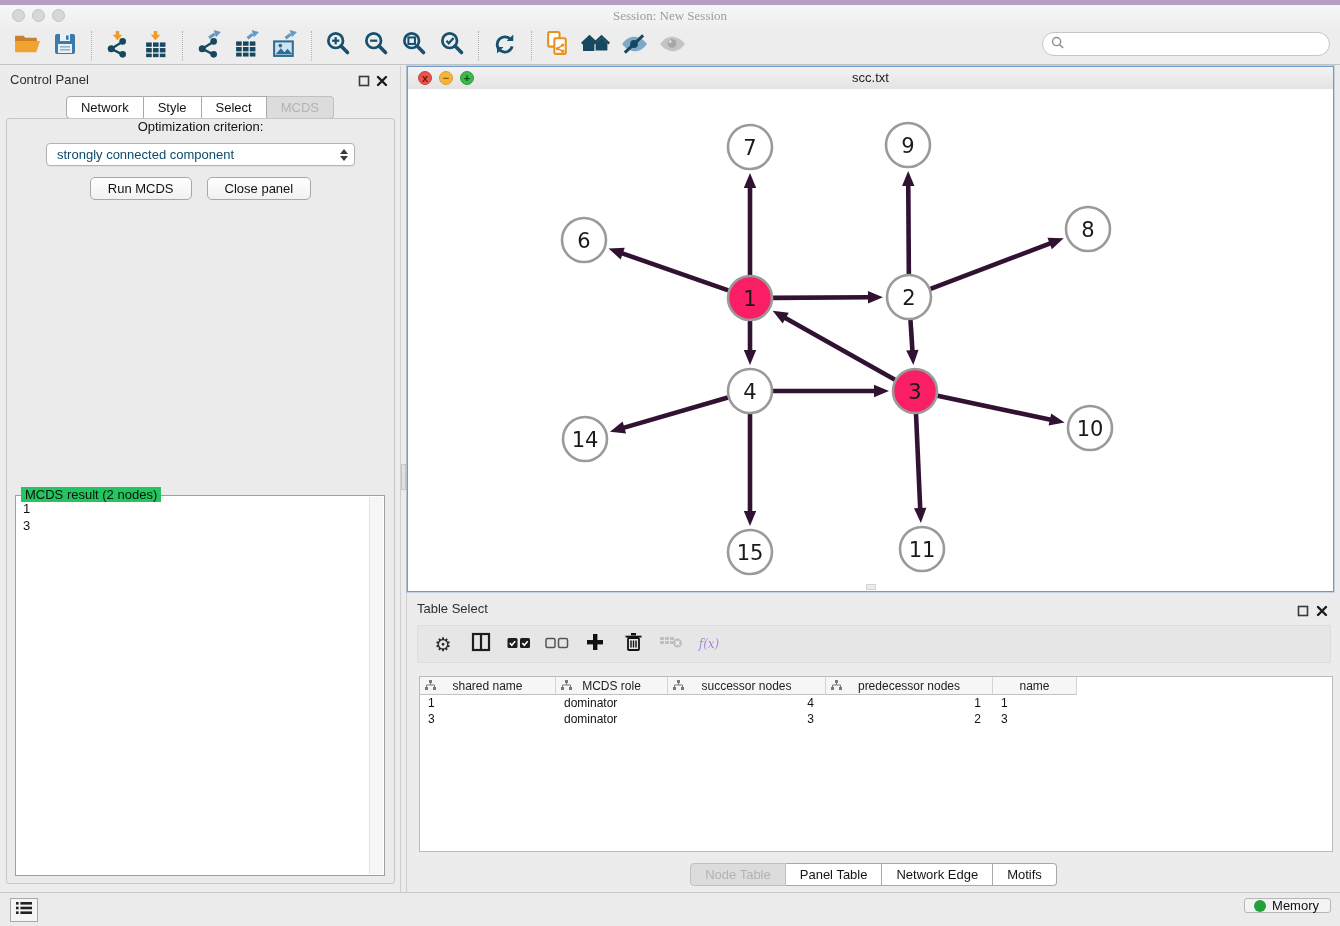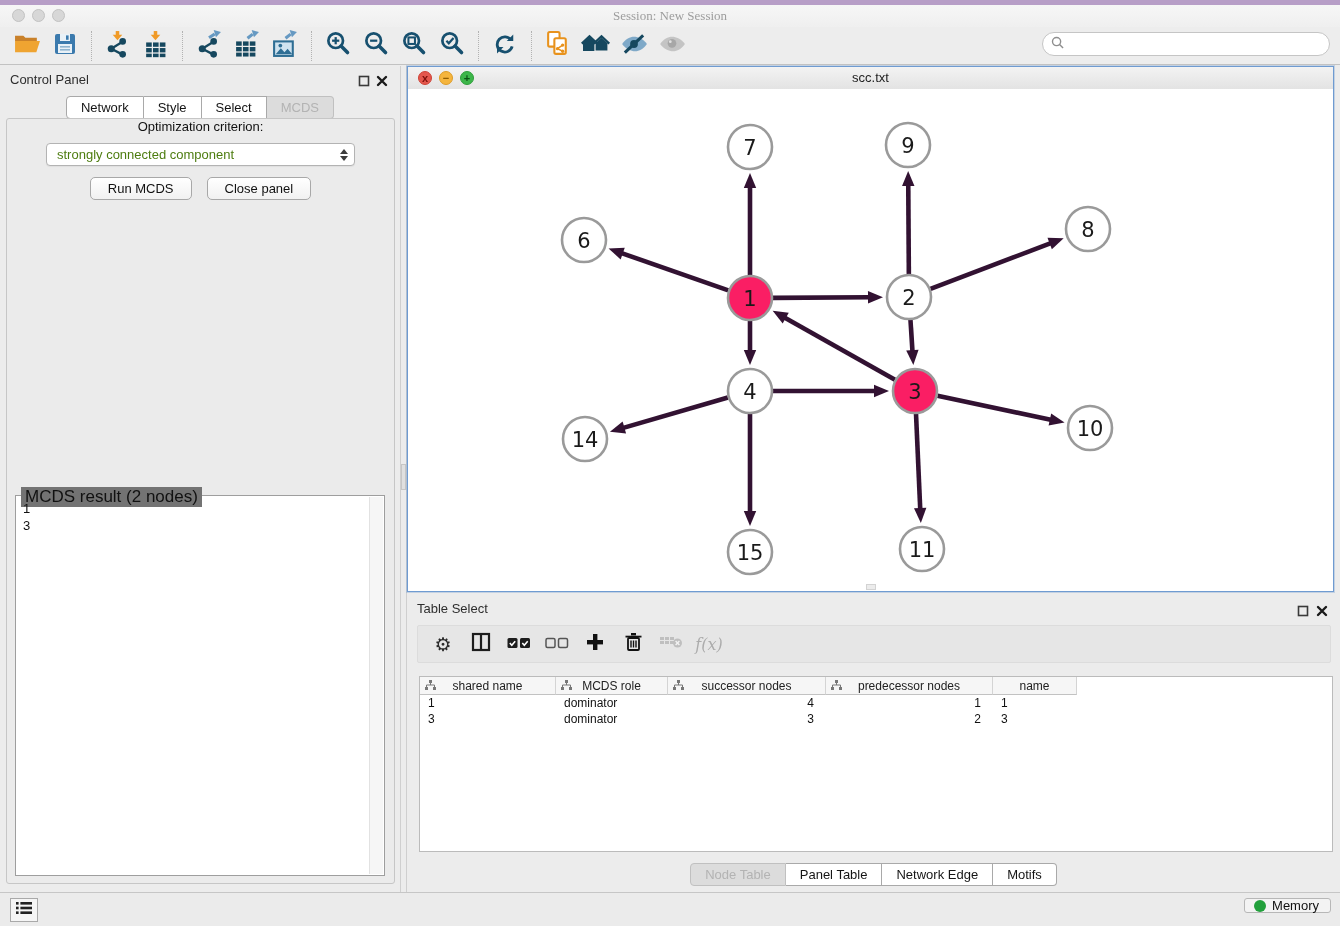--- a/index.html
+++ b/index.html
@@ -26,28 +26,28 @@
   .panel-float{position:absolute;top:7px;width:12px;height:12px;}
   .panel-close{position:absolute;top:7px;width:12px;height:12px;}
   .cp-tabs{position:absolute;left:0;top:30px;width:100%;display:flex;justify-content:center;}
   .tabset{display:flex;}
   .tab{height:21px;line-height:21px;padding:0 14px;font-size:13px;background:#fff;color:#151515;border:1px solid #a9a9a9;border-left:none;cursor:default;}
   .tab:first-child{border-left:1px solid #a9a9a9;border-radius:4px 0 0 4px;}
   .tab:last-child{border-radius:0 4px 4px 0;}
   .tab.selected{background:#dcdcdc;color:#b3b3b3;border-color:#c0c0c0;}
   .cp-body{position:absolute;left:6px;right:5px;top:52px;bottom:8px;background:#ebebeb;border:1px solid #c6c6c6;border-radius:3px;}
   .opt-label{text-align:center;font-size:13px;color:#111;}
-  .dropdown{margin:9px auto 0 auto;width:309px;height:23px;background:#fff;border:1px solid #b3b3b3;border-radius:4px;display:flex;align-items:center;padding:0 6px 0 10px;box-sizing:border-box;font-size:13px;color:#4d7c0f;box-shadow:0 1px 1px rgba(0,0,0,.05);}
+  .dropdown{margin:9px auto 0 auto;width:309px;height:23px;background:#fff;border:1px solid #b3b3b3;border-radius:4px;display:flex;align-items:center;padding:0 6px 0 10px;box-sizing:border-box;font-size:13px;color:#0c4a6e;box-shadow:0 1px 1px rgba(0,0,0,.05);}
   .dd-stepper{margin-left:auto;display:flex;flex-direction:column;align-items:center;gap:2px;}
   .dd-stepper .up{width:0;height:0;border-left:4px solid transparent;border-right:4px solid transparent;border-bottom:5px solid #3c3c3c;}
   .dd-stepper .down{width:0;height:0;border-left:4px solid transparent;border-right:4px solid transparent;border-top:5px solid #3c3c3c;}
   .btn-row{display:flex;justify-content:center;gap:15px;margin-top:11px;}
   .mac-btn{height:23px;padding:0 17px;background:linear-gradient(#ffffff,#f1f1f1);border:1px solid #a8a8a8;border-radius:5px;font-size:13px;color:#111;font-family:"Liberation Sans",sans-serif;}
   .result-box{position:absolute;left:8px;right:9px;top:376px;bottom:7px;border:1px solid #9e9e9e;background:#fff;}
-  .result-legend{position:absolute;top:-9px;left:5px;background:#737373;padding:0 4px;font-size:17px;color:#111;}
+  .result-legend{position:absolute;top:-9px;left:5px;background:#22c55e;padding:0 4px;font-size:13px;color:#111;}
   .result-lines{position:absolute;left:1px;top:2px;right:15px;bottom:1px;font-size:13px;line-height:17px;padding:2px 6px;color:#111;overflow:hidden;}
   .result-scroll{position:absolute;right:1px;top:1px;bottom:1px;width:13px;background:#f6f6f6;border-left:1px solid #e2e2e2;}
 
   
   .v-divider{position:absolute;left:400px;top:66px;width:7px;height:826px;background:#ececec;border-left:1px solid #cfcfcf;border-right:1px solid #cfcfcf;box-sizing:border-box;}
   .v-grip{position:absolute;left:0;top:398px;width:5px;height:26px;background:#e0e0e0;border:1px solid #c6c6c6;box-sizing:border-box;}
 
   
   .network-frame{position:absolute;left:407px;top:66px;width:927px;height:526px;background:#fff;border:1px solid #6f9bd1;box-shadow:0 0 0 1px rgba(120,160,210,.35);box-sizing:border-box;}
   .nf-titlebar{position:relative;height:22px;background:linear-gradient(#f3f3f3,#e3e3e3);border-bottom:1px solid #b9b9b9;}
@@ -60,21 +60,21 @@
   .canvas-grip{position:absolute;left:458px;bottom:1px;width:10px;height:6px;background:#ececec;border:1px solid #d3d3d3;box-sizing:border-box;}
   .graph-node text{font-family:"DejaVu Sans",sans-serif;}
 
   
   .table-panel{position:absolute;left:407px;top:597px;width:933px;height:291px;background:#ececec;}
   .tp-title{position:absolute;left:10px;top:4px;font-size:13px;color:#2e2e2e;}
   .tp-toolbar{position:absolute;left:10px;right:9px;top:28px;height:38px;background:#e6e6e6;border:1px solid #dcdcdc;border-radius:2px;display:flex;align-items:center;padding-left:6px;box-sizing:border-box;}
   .tp-tbtn{width:38px;height:30px;display:flex;align-items:center;justify-content:center;}
   .tp-tbtn.dim{opacity:.5;}
   .gear-glyph{font-size:19px;color:#2b2b2b;line-height:1;}
-  .fx-label{font-family:"DejaVu Serif",serif;font-style:italic;font-size:16px;color:#737373;}
+  .fx-label{font-family:"DejaVu Serif",serif;font-style:italic;font-size:12px;color:#6d28d9;}
   .tp-table{position:absolute;left:12px;right:7px;top:79px;height:176px;background:#fff;border:1px solid #bbb;box-sizing:border-box;overflow:hidden;}
   .th-row{display:flex;height:18px;}
   .th{display:flex;align-items:center;justify-content:center;position:relative;font-size:12px;color:#222;background:#f6f6f6;border-right:1px solid #d4d4d4;border-bottom:1px solid #c2c2c2;box-sizing:border-box;}
   .th .col-icon{position:absolute;left:5px;top:3px;}
   .th-filler{flex:1;background:#fff;}
   .tr{display:flex;height:16px;font-size:12px;color:#111;}
   .td{box-sizing:border-box;padding:1px 8px 0 8px;white-space:nowrap;overflow:hidden;}
   .td.r{text-align:right;padding-right:12px;}
   .tp-tabs{position:absolute;left:0;right:0;bottom:2px;display:flex;justify-content:center;}
 

